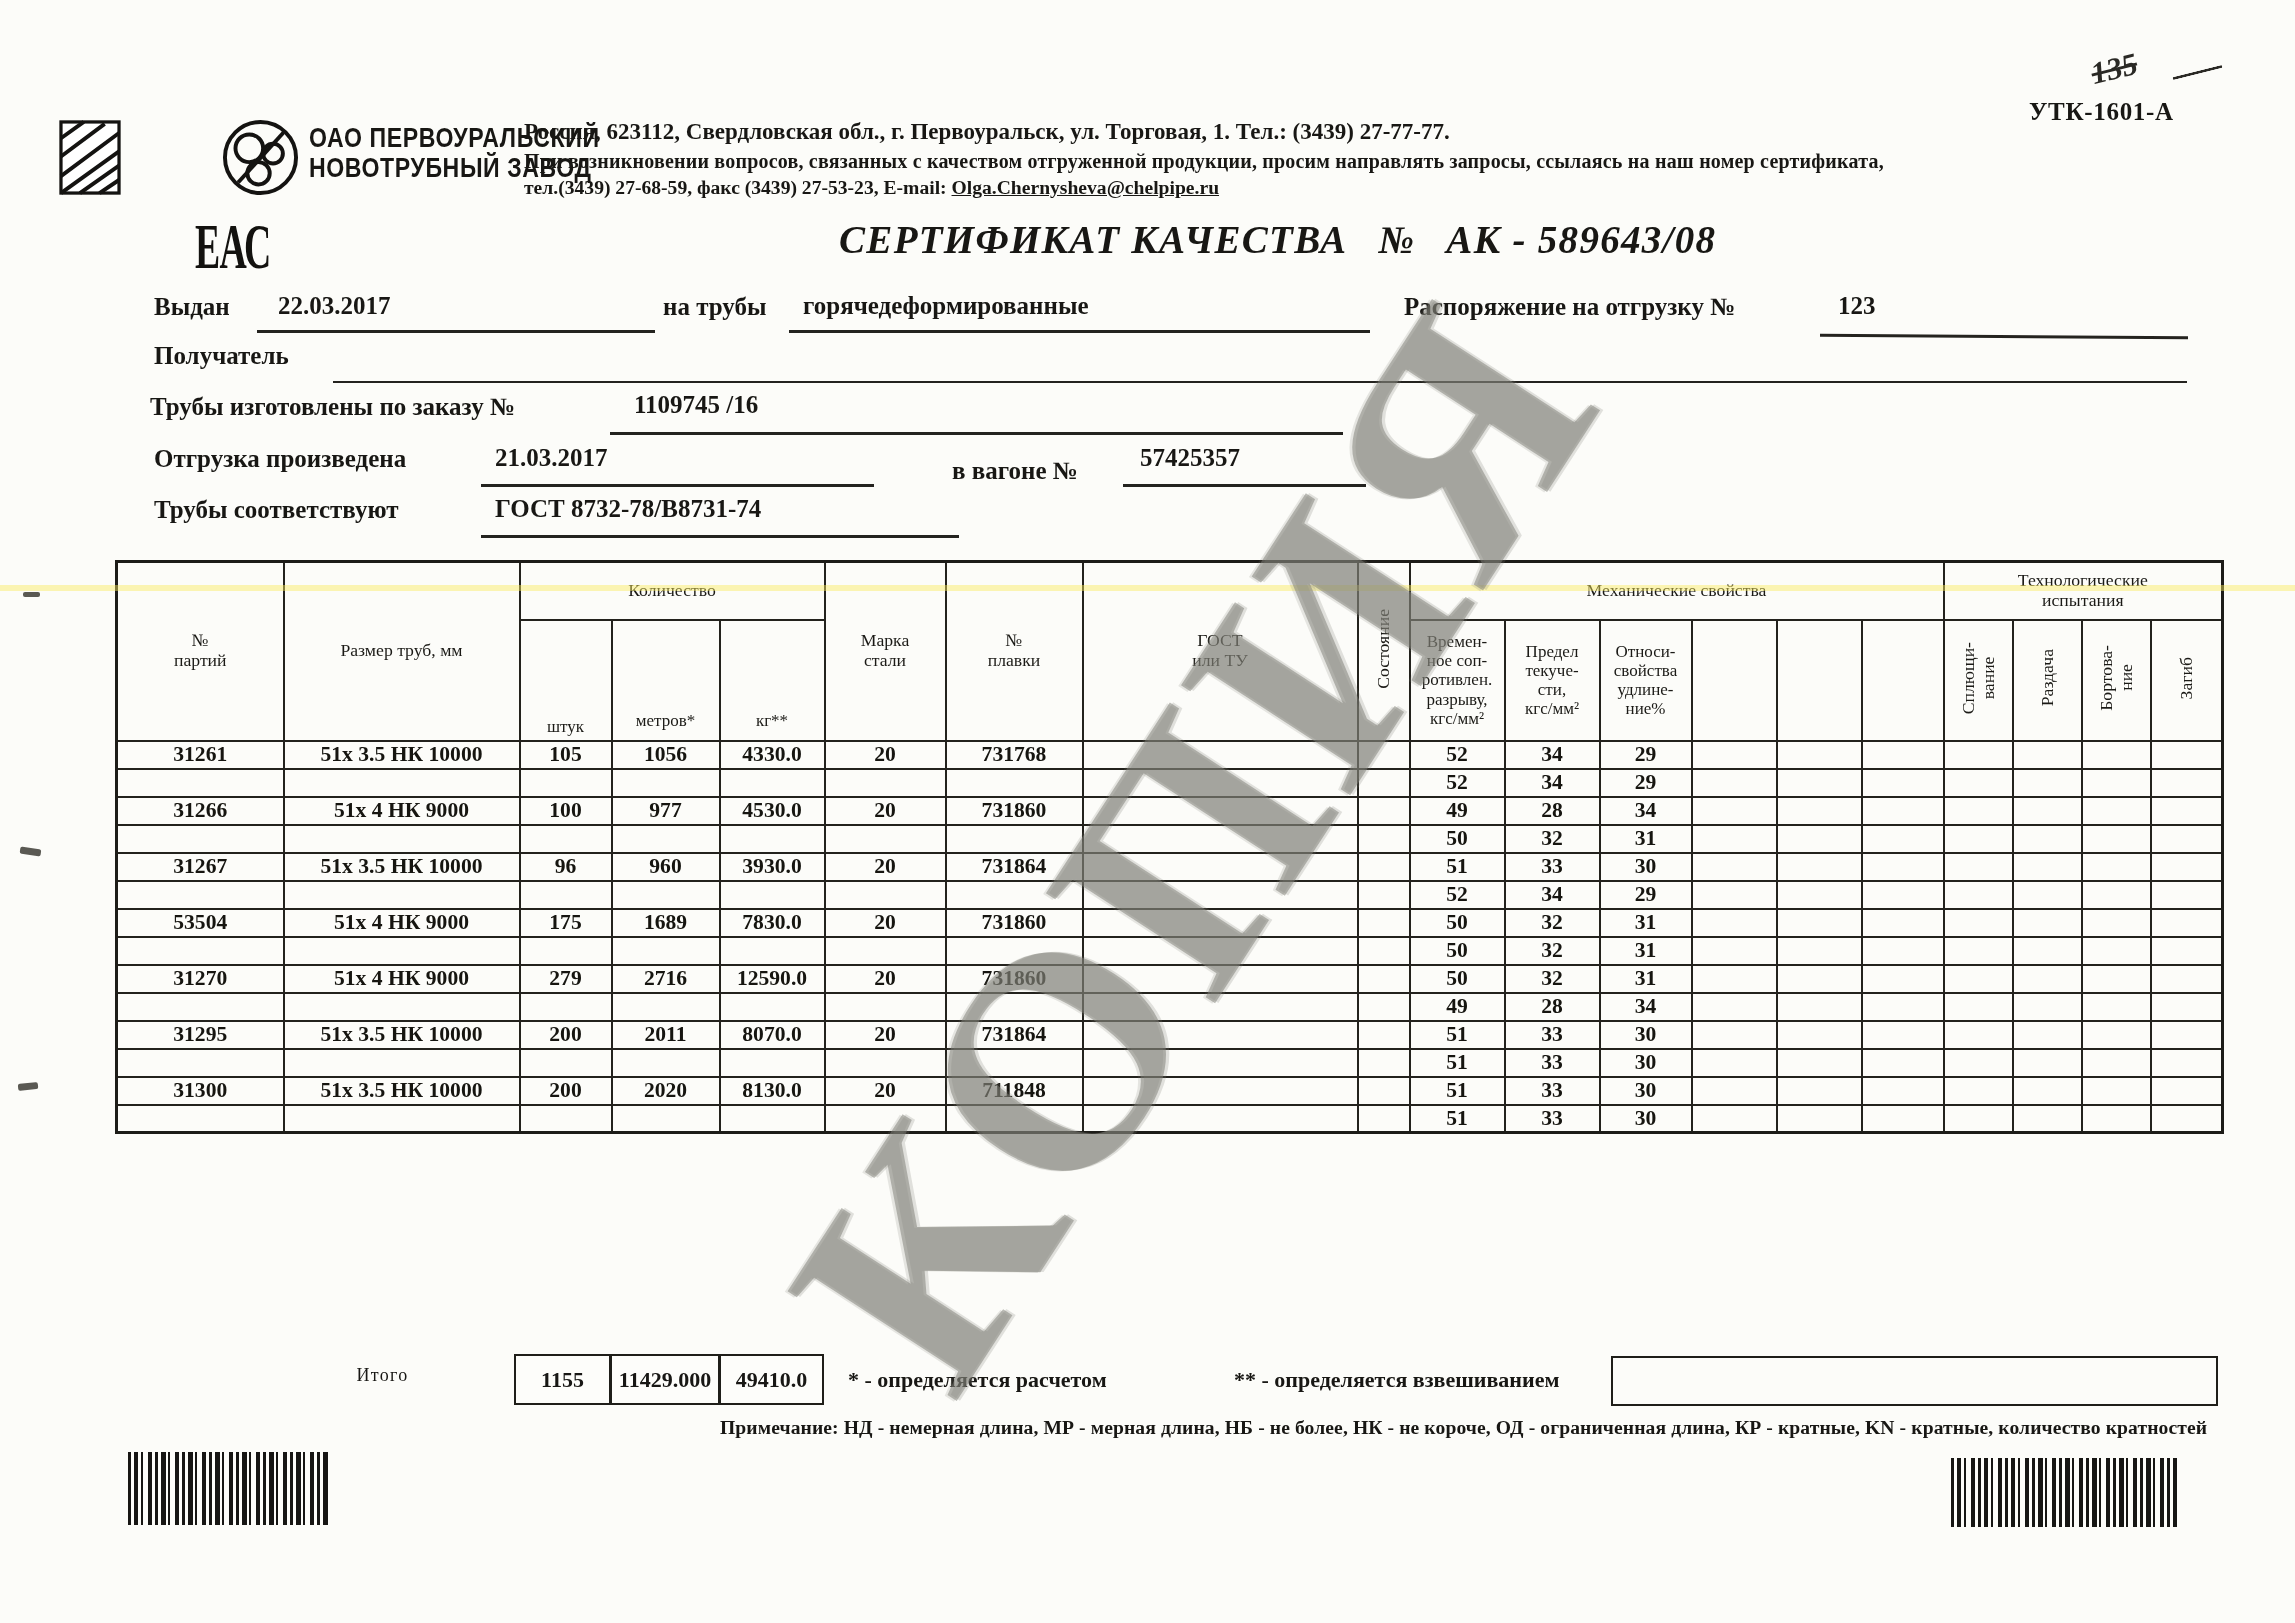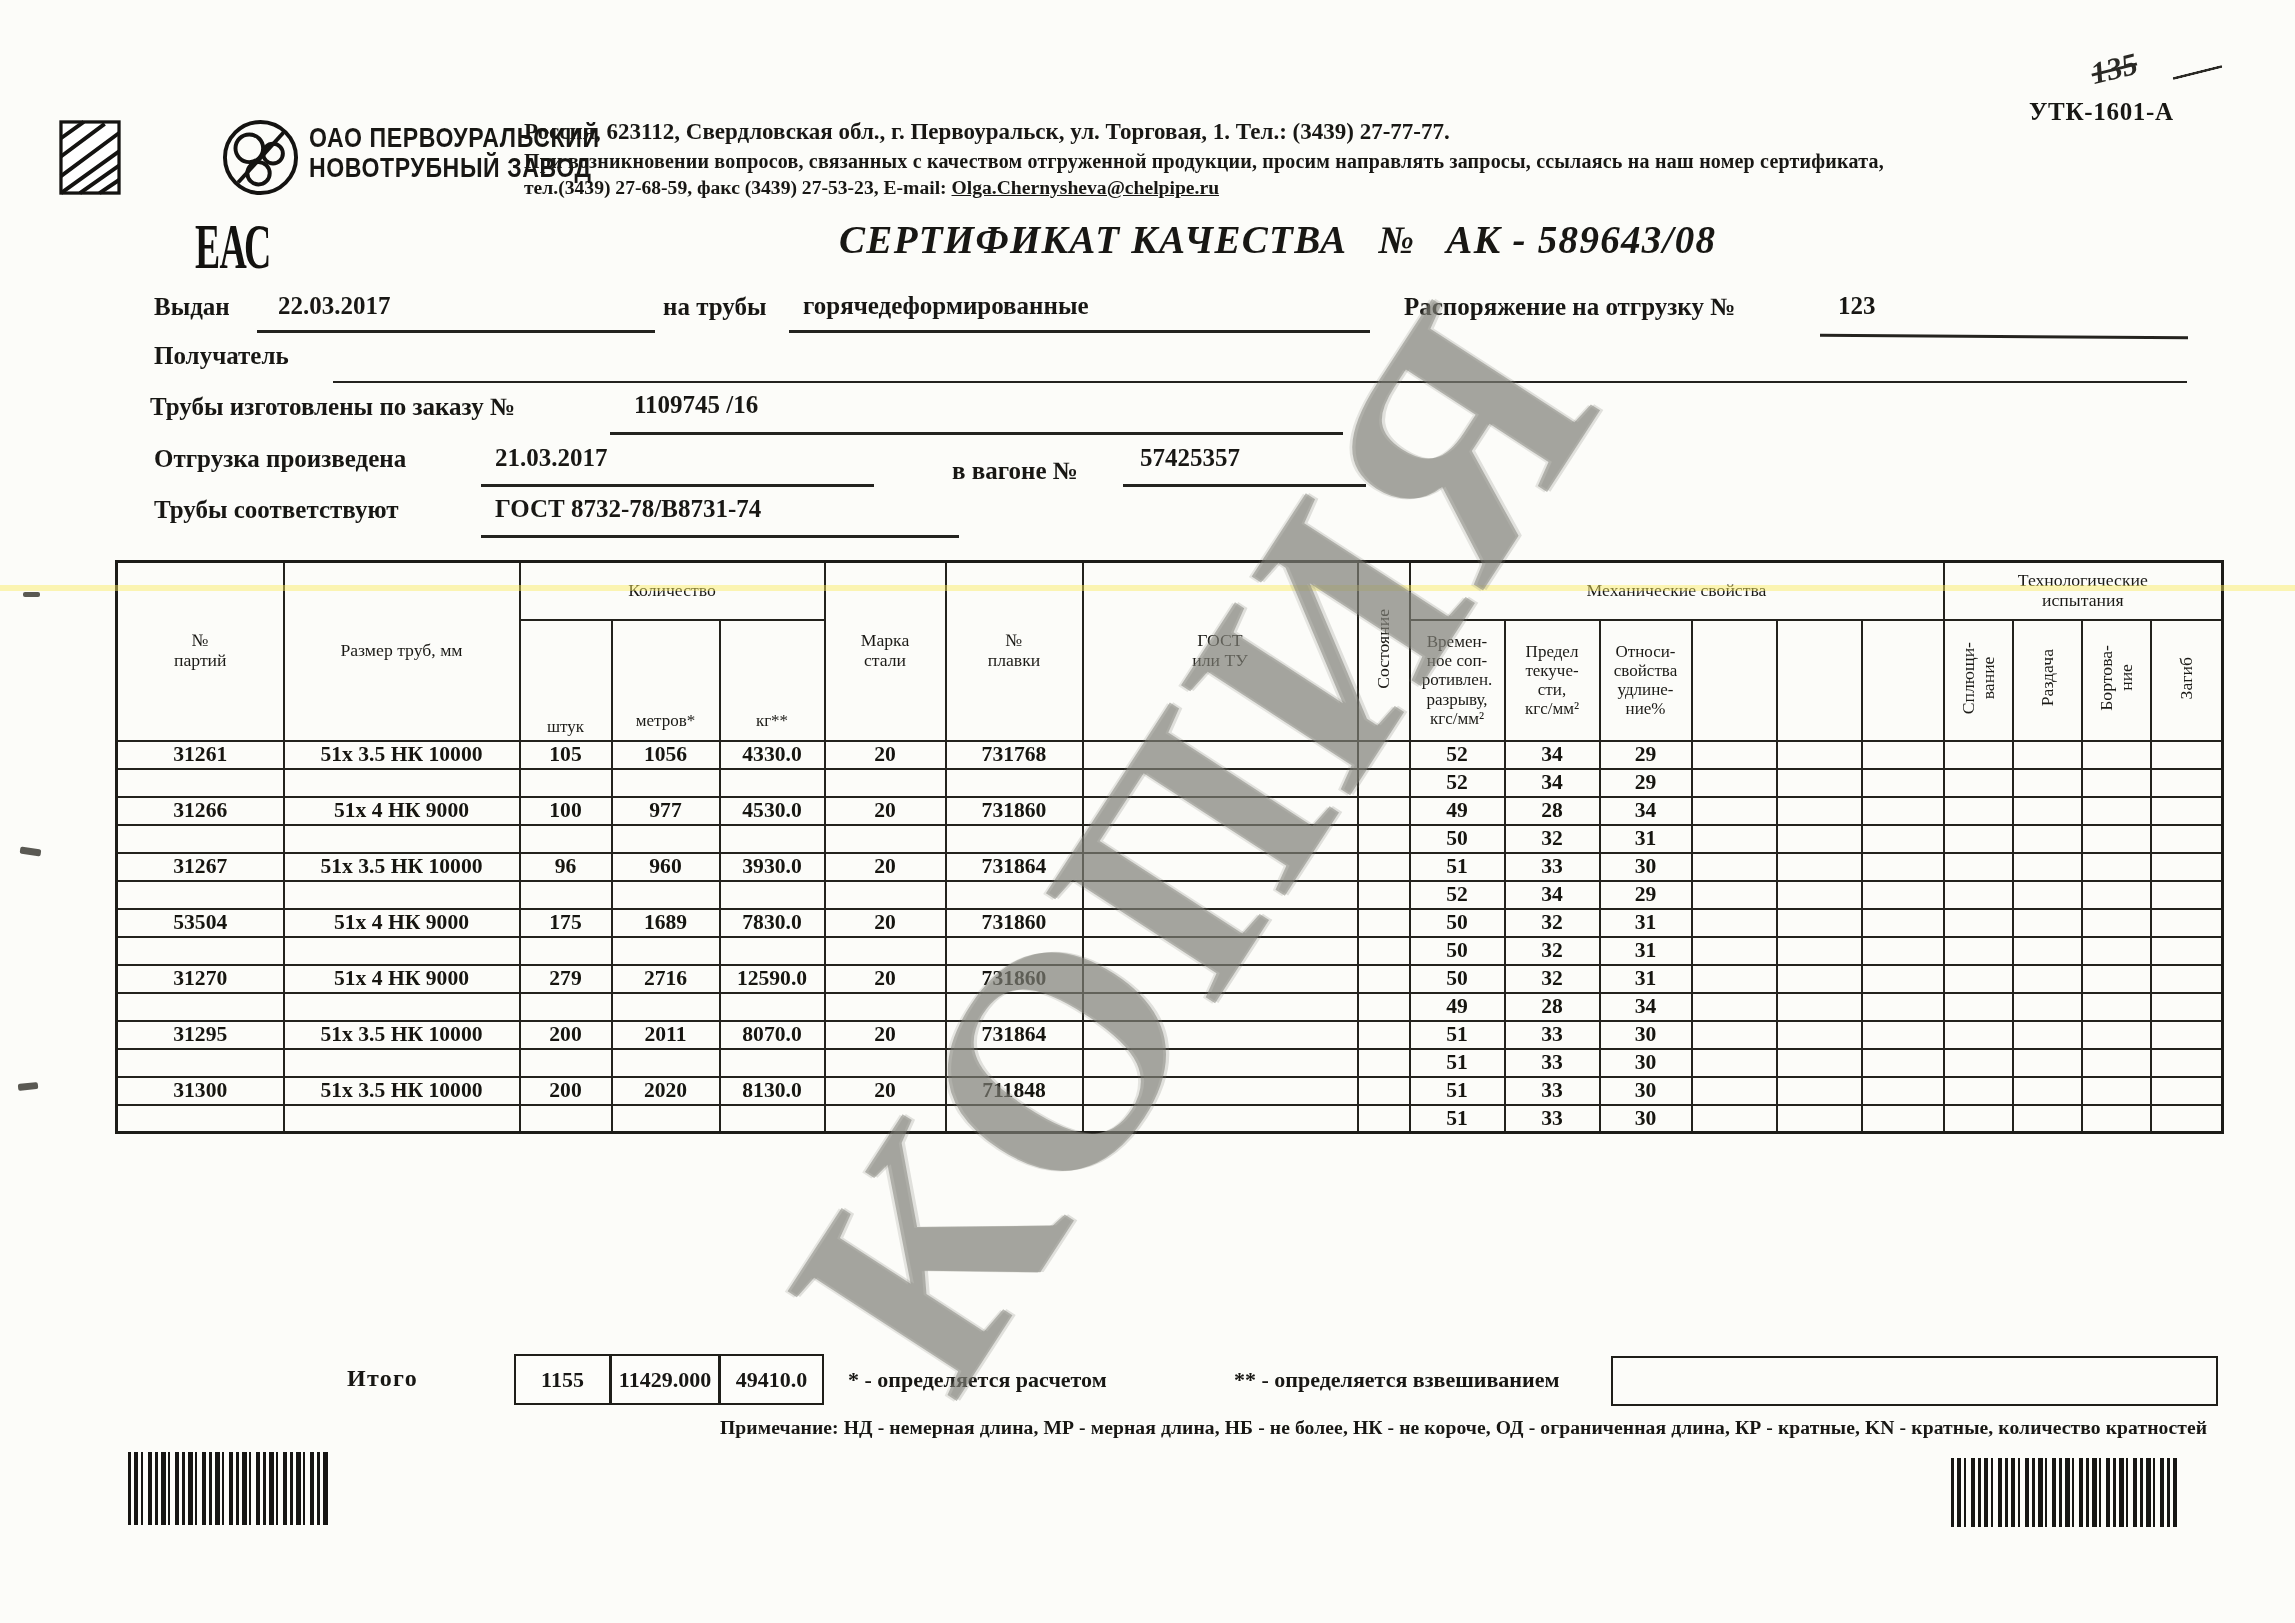--- a/index.html
+++ b/index.html
@@ -35,21 +35,21 @@
   table.ct th,table.ct td{border:2px solid #23221d;padding:0;overflow:hidden;}
   table.ct th{font-weight:400;font-size:17.7px;line-height:1.12;text-align:center;
               white-space:pre-line;vertical-align:middle;color:#1b1a16;}
   table.ct th.sub{font-size:17px;}
   table.ct td{font-size:21.6px;font-weight:700;text-align:center;vertical-align:middle;color:#161510;}
   tr.band1{height:58px;} tr.band2{height:121px;} tr.brow{height:28px;}
   .vert{writing-mode:vertical-rl;transform:rotate(180deg);display:inline-block;
         font-size:17.7px;line-height:1.15;white-space:pre-line;}
 
   
-  .totlabel{font-size:24px;font-weight:700;letter-spacing:1.3px;}
+  .totlabel{font-size:18px;font-weight:400;letter-spacing:1.3px;}
   .totbox{border:2.6px solid #1f1e19;display:flex;align-items:center;justify-content:center;
           font-size:22px;font-weight:700;background:#fdfdfa;}
   .fnote{font-size:22px;font-weight:700;white-space:nowrap;}
   .noteline{font-size:19.6px;font-weight:700;white-space:nowrap;letter-spacing:0.1px;}
   .rightbox{border:2.6px solid #1f1e19;}
 
   
   .watermark{width:1440px;text-align:center;font-size:308px;font-weight:700;line-height:1;
              letter-spacing:9.2px;color:rgba(127,126,118,.52);transform:rotate(-57deg);
              text-shadow:2px 2.6px 0 rgba(127,126,118,.22),-2px -2px 0 rgba(127,126,118,.18);

